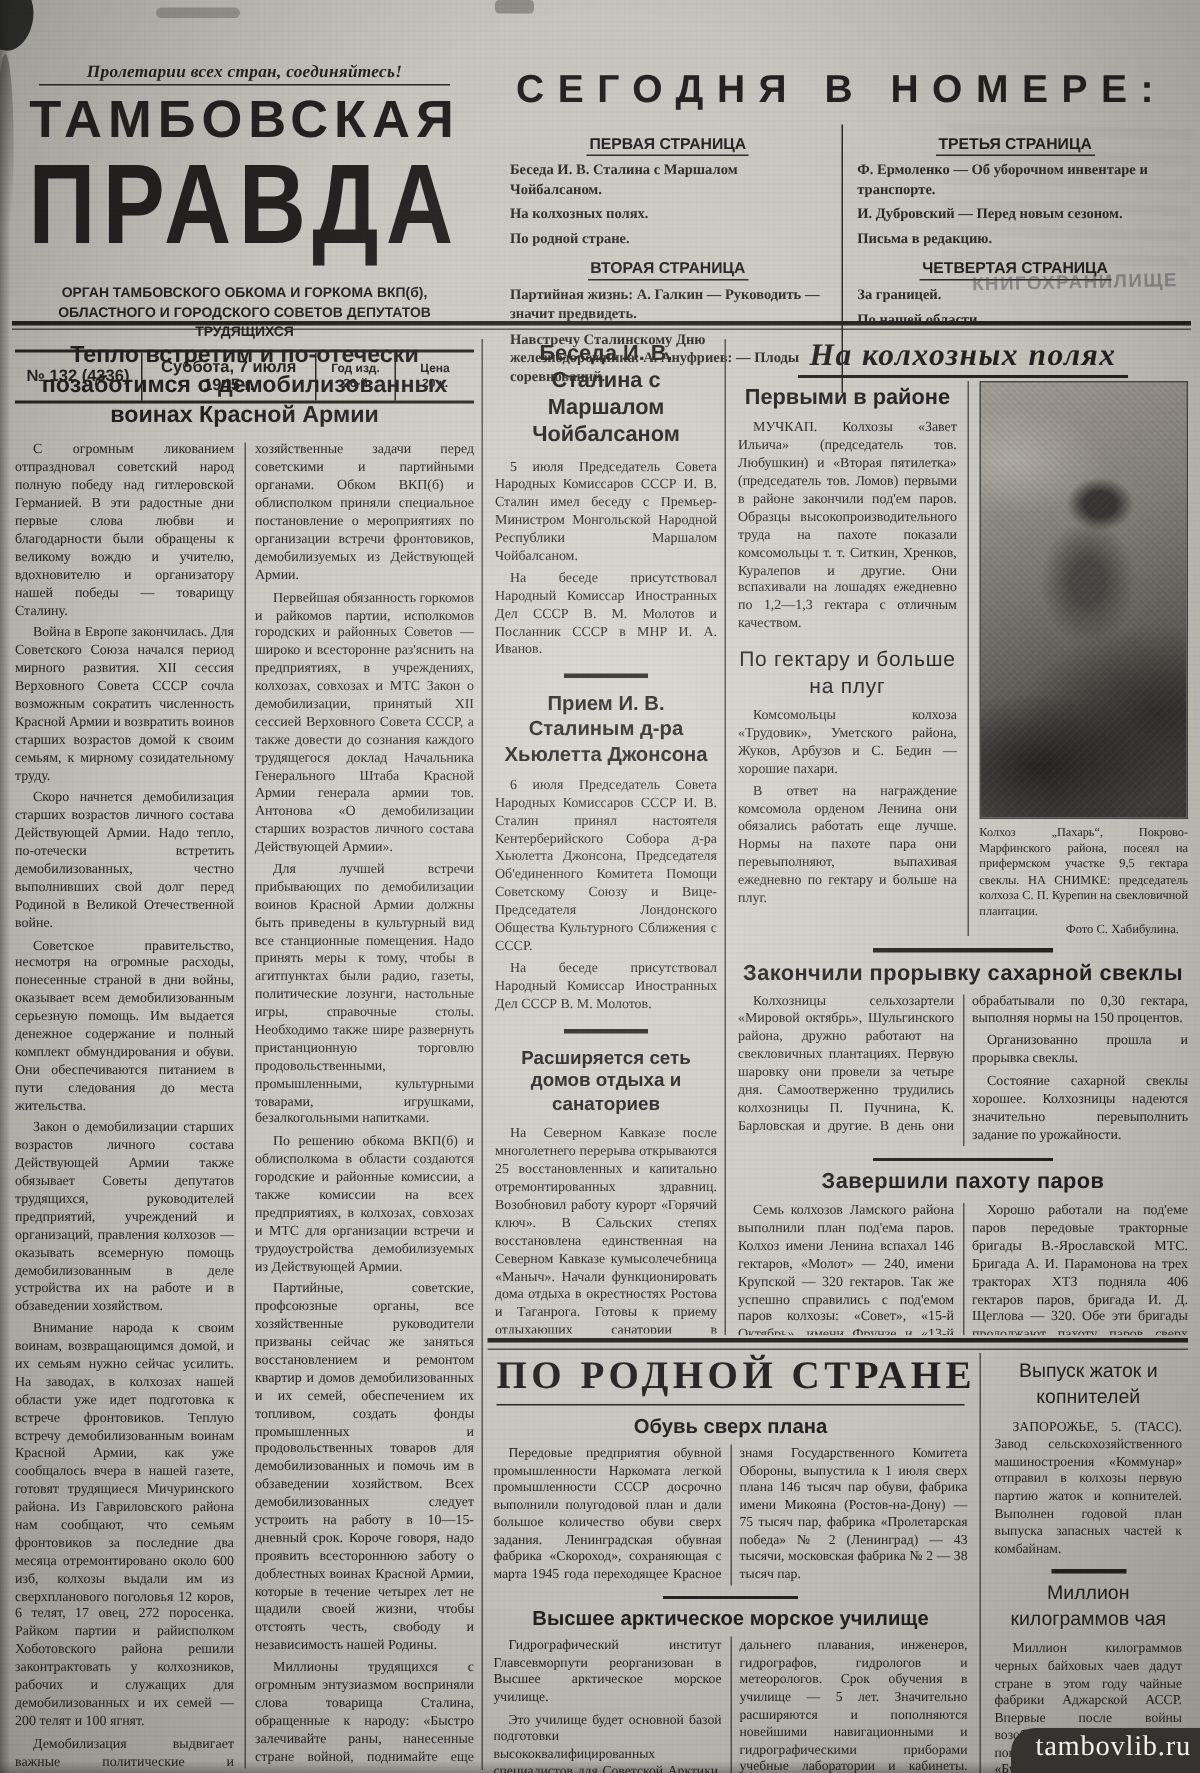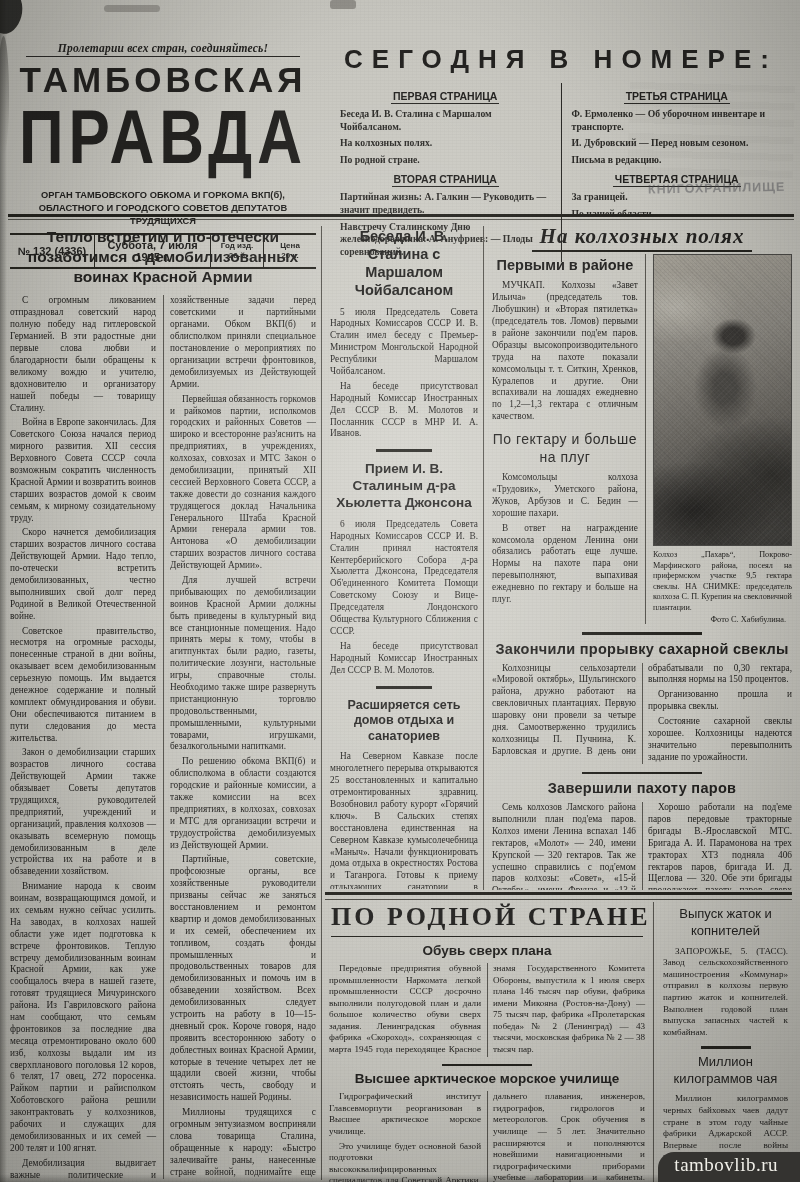--- a/index.html
+++ b/index.html
@@ -103,21 +103,21 @@
   .country-right{flex:1;border-left:1.4px solid #56544e;padding:0 4px 0 9px;}
   .country-title{font-weight:700;font-size:26px;letter-spacing:3px;text-align:center;border-bottom:1.5px solid #24231e;
     padding-bottom:4px;margin:0 2px 6px;white-space:nowrap;}
   .h-c{font-family:"Liberation Sans",sans-serif;font-weight:700;font-size:13.5px;text-align:center;margin:2px 0 5px;}
   .h-r{font-family:"Liberation Sans",sans-serif;font-weight:400;font-size:13px;line-height:1.3;text-align:center;margin:4px 0 6px;}
   .c-body{font-size:9.1px;line-height:1.27;text-align:justify;}
   .sep-c{width:90px;height:2.5px;background:#24231e;margin:7px auto 5px;}
   .sep-r{width:50px;height:2.5px;background:#24231e;margin:8px auto 5px;}
   
   .watermark{position:absolute;right:0;bottom:0;z-index:45;background:#343330;color:#f0efe8;
-    font-family:"Liberation Serif",serif;font-size:19px;padding:2px 22px 6px 16px;border-radius:16px 0 0 0;letter-spacing:.5px;}
+    font-family:"Liberation Serif",serif;font-size:19px;padding:2px 6px 6px 16px;border-radius:16px 0 0 0;letter-spacing:.5px;}
 </style>
 </head>
 <body>
 
 <div class="page">
   <div class="edge-left"></div>
   <div class="edge-bottom"></div>
   <div class="blob1"></div>
   <div class="blob2"></div>
   <div class="smudge-top"></div>

